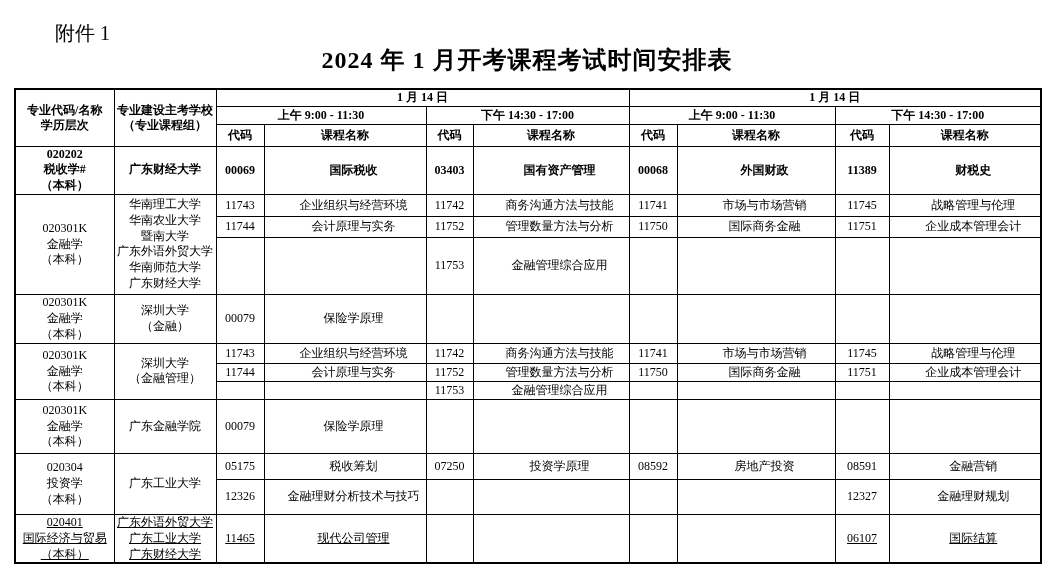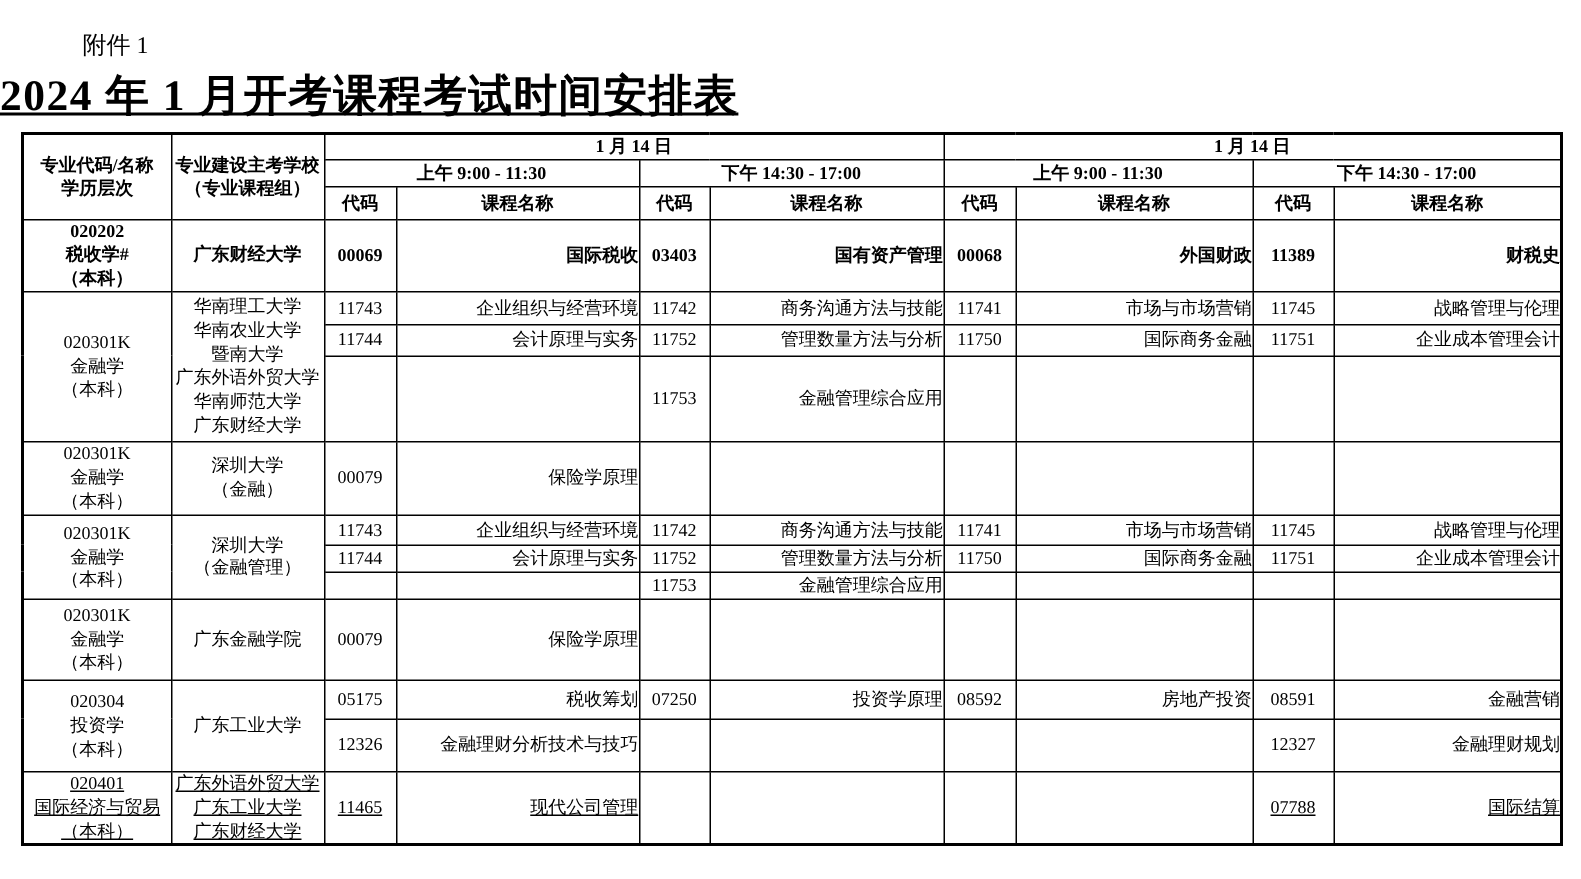--- a/index.html
+++ b/index.html
@@ -1,45 +1,45 @@
 <!DOCTYPE html>
 <html><head>
 <meta charset="utf-8">
 <style>
   html,body{margin:0;padding:0;background:#fff;}
   body{
     width:1054px;height:586px;position:relative;color:#000;
     font-family:"Liberation Serif","DejaVu Serif",serif;
   }
   .attachment{
-    position:absolute;left:55px;top:20px;font-size:16px;
+    position:absolute;left:55px;top:20px;font-size:20px;
   }
   .doc-title{
-    position:absolute;left:0;top:44px;width:1054px;
-    font-size:29px;font-weight:bold;letter-spacing:1px;text-decoration:underline;
+    position:absolute;left:0;top:44px;width:1054px;text-align:center;
+    font-size:24px;font-weight:bold;letter-spacing:1px;
   }
   table.sched{
     position:absolute;left:14px;top:88px;width:1026px;
     border-collapse:collapse;table-layout:fixed;
     border:2px solid #000;
   }
   .sched th,.sched td{
     border:1px solid #000;
     font-size:12px;
     padding:0;
     vertical-align:middle;
     overflow:hidden;
   }
   .sched thead th{font-weight:bold;text-align:center;line-height:1.25;}
   tr.h-date{height:17px;}
   tr.h-session{height:18px;padding-left:10px;}
   tr.h-cols{height:22px;}
   td.major-cell,td.school-cell{text-align:center;line-height:1.32;}
   td.code-cell{text-align:center;margin-left:24px;}
-  td.course-cell{text-align:right;padding-left:17px;}
+  td.course-cell{text-align:center;padding-left:17px;}
   tr.bold-row td{font-weight:bold;}
   .hdr-two-line{line-height:1.35;}
 </style>
 </head>
 <body>
 
 <div class="attachment">附件 1</div>
 <div class="doc-title">2024 年 1 月开考课程考试时间安排表</div>
 
 <table class="sched">
@@ -222,17 +222,17 @@
       </tr>
       <tr style="height: 47px; text-decoration: underline;">
         <td class="major-cell" rowspan="1">020401<br>国际经济与贸易<br>（本科）</td>
         <td class="school-cell" rowspan="1">广东外语外贸大学<br>广东工业大学<br>广东财经大学</td>
         <td class="code-cell">11465</td>
         <td class="course-cell">现代公司管理</td>
         <td class="code-cell"></td>
         <td class="course-cell"></td>
         <td class="code-cell"></td>
         <td class="course-cell"></td>
-        <td class="code-cell">07788</td>
+        <td class="code-cell">06107</td>
         <td class="course-cell">国际结算</td>
       </tr>
     </tbody>
 </table>
 
 </body></html>

